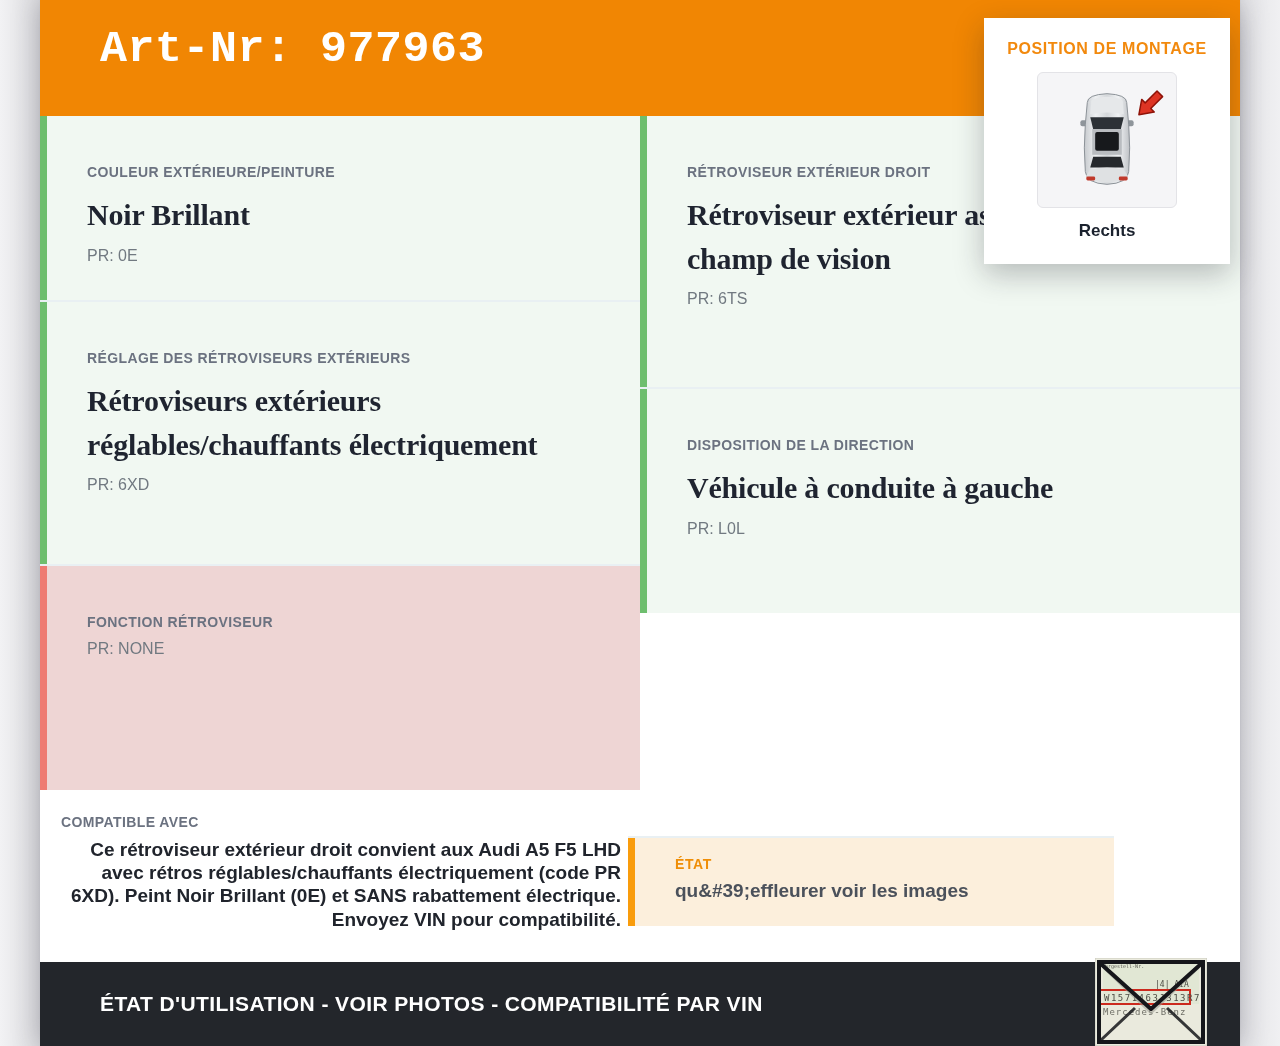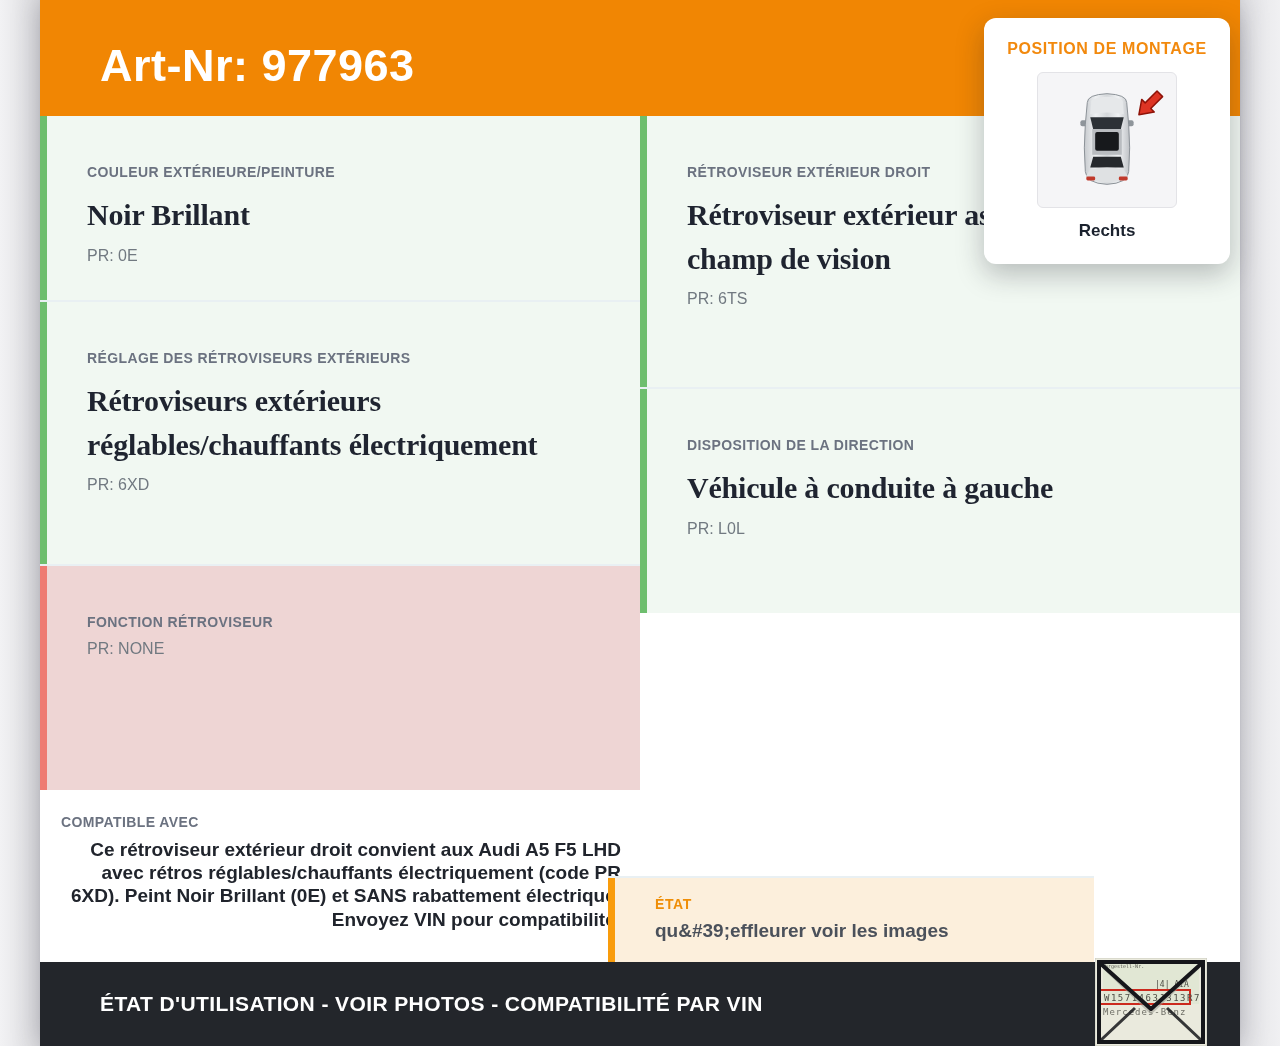--- a/index.html
+++ b/index.html
@@ -17,23 +17,24 @@
     background: #ffffff;
     box-shadow: 0 0 26px rgba(40,40,55,0.30);
   }
   
   .header {
     position: absolute; left: 0; top: 0;
     width: 1200px; height: 116px;
     background: #f18603;
   }
   .header h1 {
-    position: absolute; left: 60px; top: 40px;
+    position: absolute; left: 60px; top: 24px;
     font-size: 45px; font-weight: 800; color: #ffffff;
     letter-spacing: 0.5px;
+    font-family: Liberation Mono, monospace;
   }
   
   .card {
     position: absolute;
     border-left: 7px solid transparent;
     padding: 48px 40px 0 40px;
   }
   .card.sep::before {
     content: ""; position: absolute; left: -7px; top: -2px;
     width: calc(100% + 7px); height: 2px; background: #e9f0f3;
@@ -65,38 +66,38 @@
     font-size: 19px; font-weight: 700; color: #20242c; line-height: 1.22; text-align: right;
   }
   
   .l1 { left: 0; top: 116px; width: 600px; height: 186px; }
   .l2 { left: 0; top: 302px; width: 600px; height: 264px; }
   .l3 { left: 0; top: 566px; width: 600px; height: 224px; }
   .l4 { left: 0; top: 790px; width: 600px; height: 172px; }
   .r1 { left: 600px; top: 116px; width: 600px; height: 273px; }
   .r2 { left: 600px; top: 389px; width: 600px; height: 224px; }
   .r3 { left: 600px; top: 613px; width: 600px; height: 225px; }
-  .r4 { left: 568px; top: 838px; width: 486px; height: 88px; margin-top: 40px; }
+  .r4 { left: 588px; top: 838px; width: 486px; height: 88px; }
   
   .footer {
     position: absolute; left: 0; top: 962px;
     width: 1200px; height: 84px;
     background: #23262b;
   }
   .footer .footer-text {
     position: absolute; left: 60px; top: 0; height: 84px;
     display: flex; align-items: center;
     font-size: 21px; font-weight: 700; color: #ffffff;
     letter-spacing: 0.4px;
   }
   
   .overlay-card {
     position: absolute; left: 944px; top: 18px;
     width: 246px; height: 246px;
-    background: #ffffff; border-radius: 12px;
+    background: #ffffff; border-radius: 0;
     box-shadow: 0 10px 28px rgba(30,30,40,0.28);
     text-align: center; padding-top: 22px;
     z-index: 5;
   }
   .overlay-card .pos-label {
     font-size: 16px; font-weight: 800; color: #f2890d;
     letter-spacing: 0.6px;
   }
   .overlay-card .car-frame {
     width: 140px; height: 136px;

